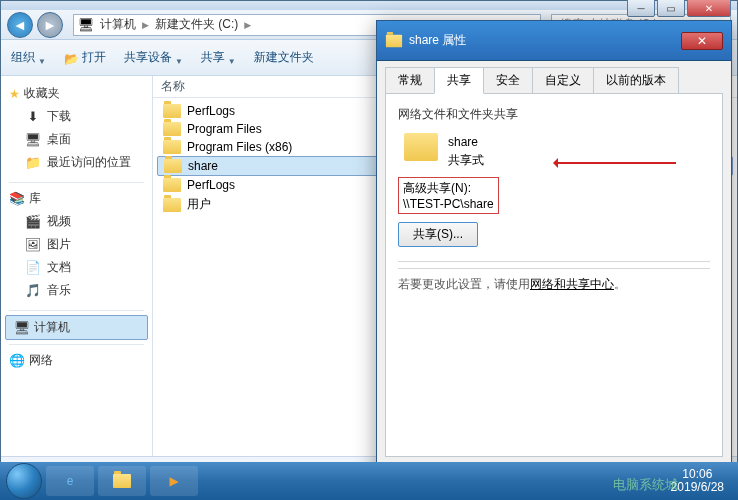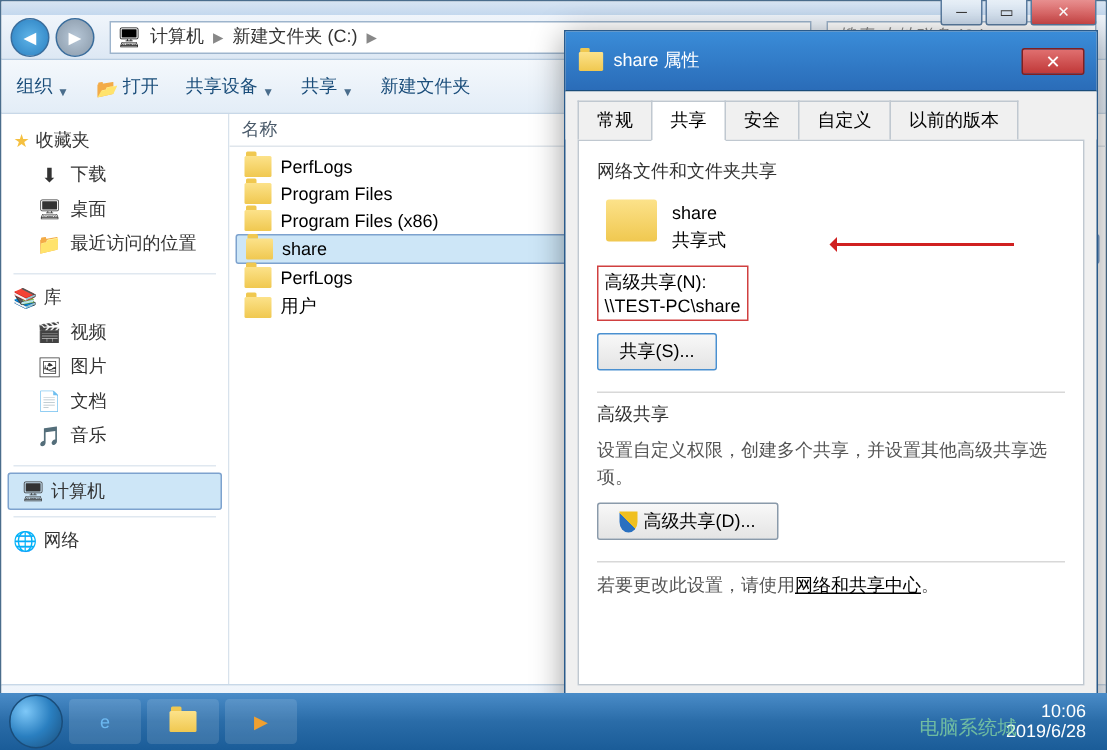--- a/index.html
+++ b/index.html
@@ -45,21 +45,21 @@
 
 .statusbar { height: 46px; background: linear-gradient(#f0f5fb,#e3edf7); border-top: 1px solid #c8d8e8; display: flex; align-items: center; padding: 0 10px; gap: 10px; }
 .statusbar .big-folder { width: 36px; height: 30px; background: linear-gradient(#fce28a,#f0c850); border-radius: 2px; }
 .status-text { color: #445566; line-height: 1.4; }
 .status-text .row { display: flex; gap: 10px; }
 
 .taskbar { position: absolute; bottom: 0; left: 0; right: 0; height: 38px; background: linear-gradient(#4a8cc8,#2a6ca8,#1a5c98); display: flex; align-items: center; padding: 0 6px; gap: 4px; }
 .start-orb { width: 36px; height: 36px; border-radius: 50%; background: radial-gradient(circle at 30% 30%,#7ec8f8,#2a7fc0,#1a4d7a); border: 1px solid #1a4d7a; }
 .tb-btn { width: 48px; height: 30px; border-radius: 3px; background: rgba(255,255,255,0.12); display: flex; align-items: center; justify-content: center; }
 .tray { margin-left: auto; color: #fff; padding: 0 8px; display: flex; align-items: center; gap: 6px; }
-.tray .date { text-align: right; line-height: 1.1; font-size: 11px; }
+.tray .date { text-align: center; line-height: 1.1; font-size: 11px; }
 .watermark { position: absolute; right: 60px; bottom: 6px; color: #8fe0a0; font-size: 13px; font-weight: normal; opacity: 0.7; }
 
 
 .dialog { position: absolute; left: 376px; top: 20px; width: 356px; height: 460px; background: #f0f0f0; border: 1px solid #2a5a8a; box-shadow: 0 4px 20px rgba(0,0,0,0.4); }
 .dlg-title { height: 40px; background: linear-gradient(#3a8cd8,#2a6cb8); color: #fff; display: flex; align-items: center; padding: 0 8px; gap: 6px; border-bottom: 1px solid #1a4d7a; }
 .dlg-title .folder-icon { transform: scale(0.9); }
 .dlg-close { margin-left: auto; width: 42px; height: 18px; background: linear-gradient(#e07070,#c03838); border: 1px solid #802020; border-radius: 2px; color: #fff; display: flex; align-items: center; justify-content: center; cursor: pointer; }
 
 .tabstrip { display: flex; padding: 6px 8px 0 8px; background: #f0f0f0; gap: 0; }
 .tab { padding: 4px 12px; background: #f0f0f0; border: 1px solid #c0c8d0; border-bottom: none; margin-right: -1px; position: relative; cursor: pointer; }
@@ -257,28 +257,20 @@
           <div>共享式</div>
         </div>
       </div>
       <div class="highlight-box">
         <div>高级共享(N):</div>
         <div>\\TEST-PC\share</div>
       </div>
       <div style="margin-top:8px"><span class="btn blue-border">共享(S)...</span></div>
     </div>
     <div style="height:1px;background:#d8d8d8;margin:6px 0"></div>
-    <div class="section">
-      <div class="section-title">高级共享</div>
-      <div class="section-desc">设置自定义权限，创建多个共享，并设置其他高级共享选项。</div>
-      <span class="btn">
-          <span class="shield"></span>
-          <span>高级共享(D)...</span>
-        </span>
-    </div>
     <div style="height:1px;background:#d8d8d8;margin:6px 0"></div>
     <div class="section">
       <div class="section-desc"><span>若要更改此设置，请使用</span><span class="link">网络和共享中心</span>。</div>
     </div>
   </div>
   <div class="dlg-buttons">
     <span class="btn">确定</span>
     <span class="btn">取消</span>
     <span class="btn disabled">应用(A)</span>
   </div>

